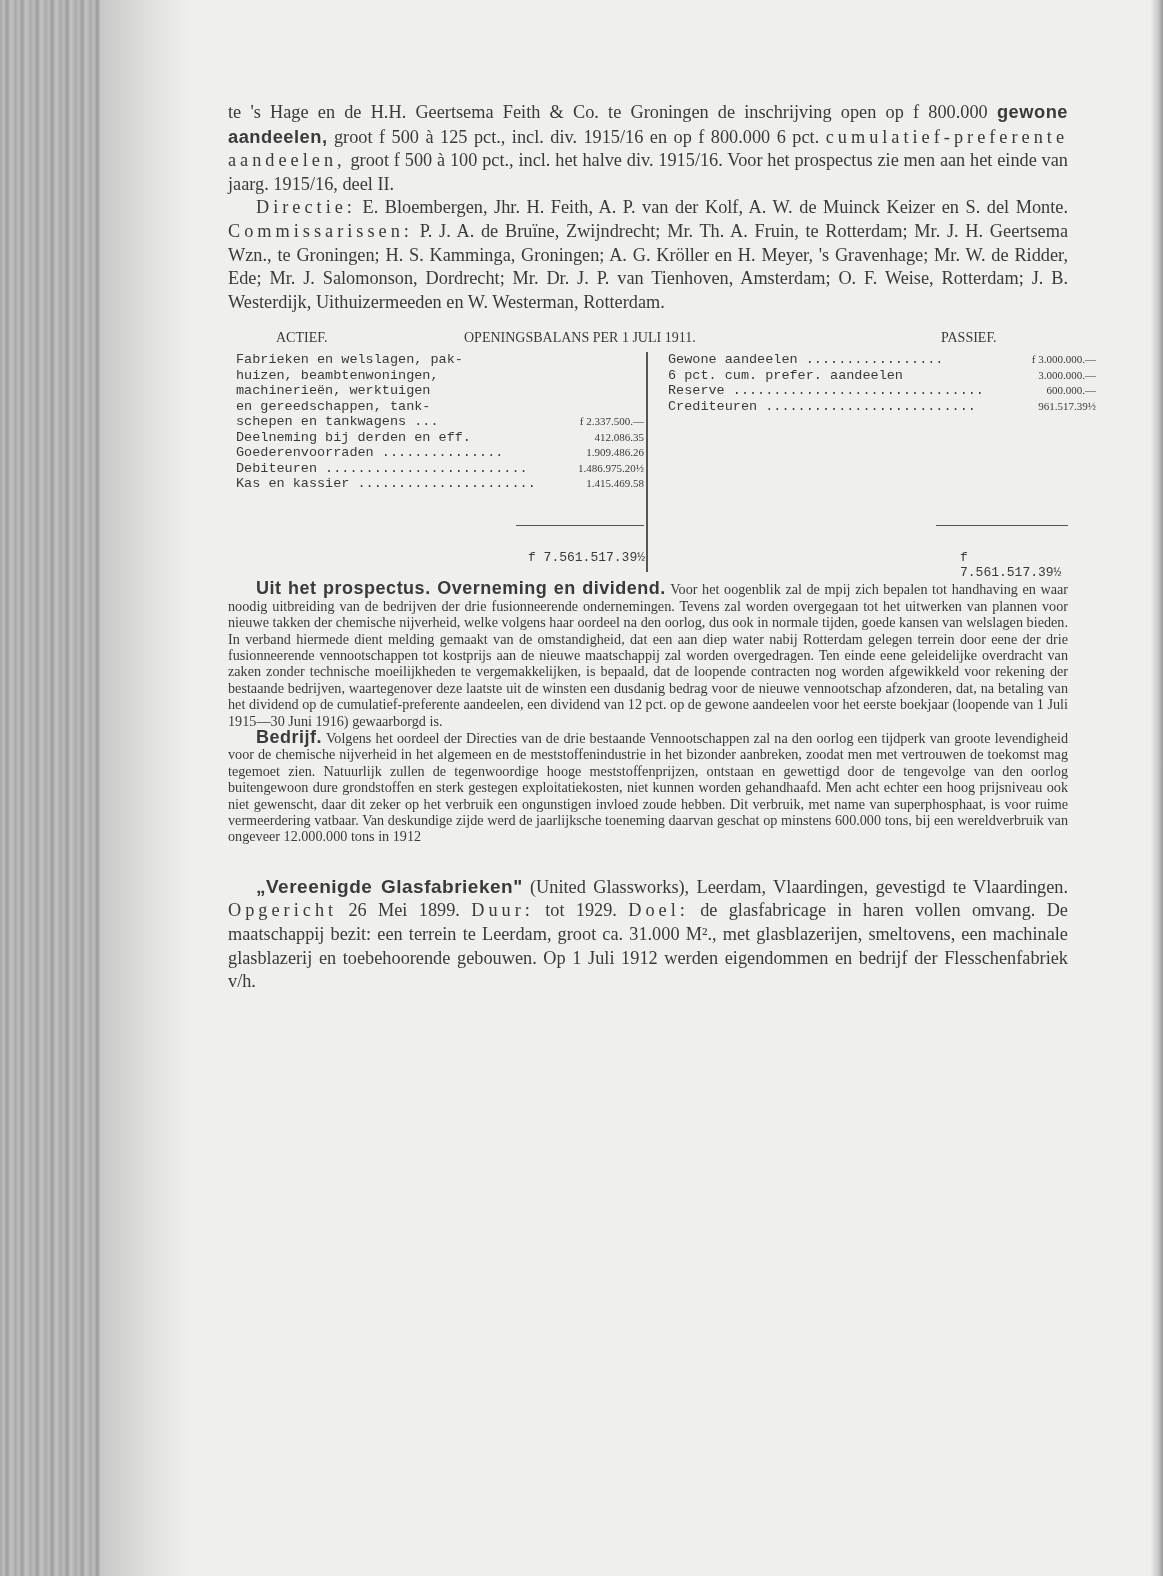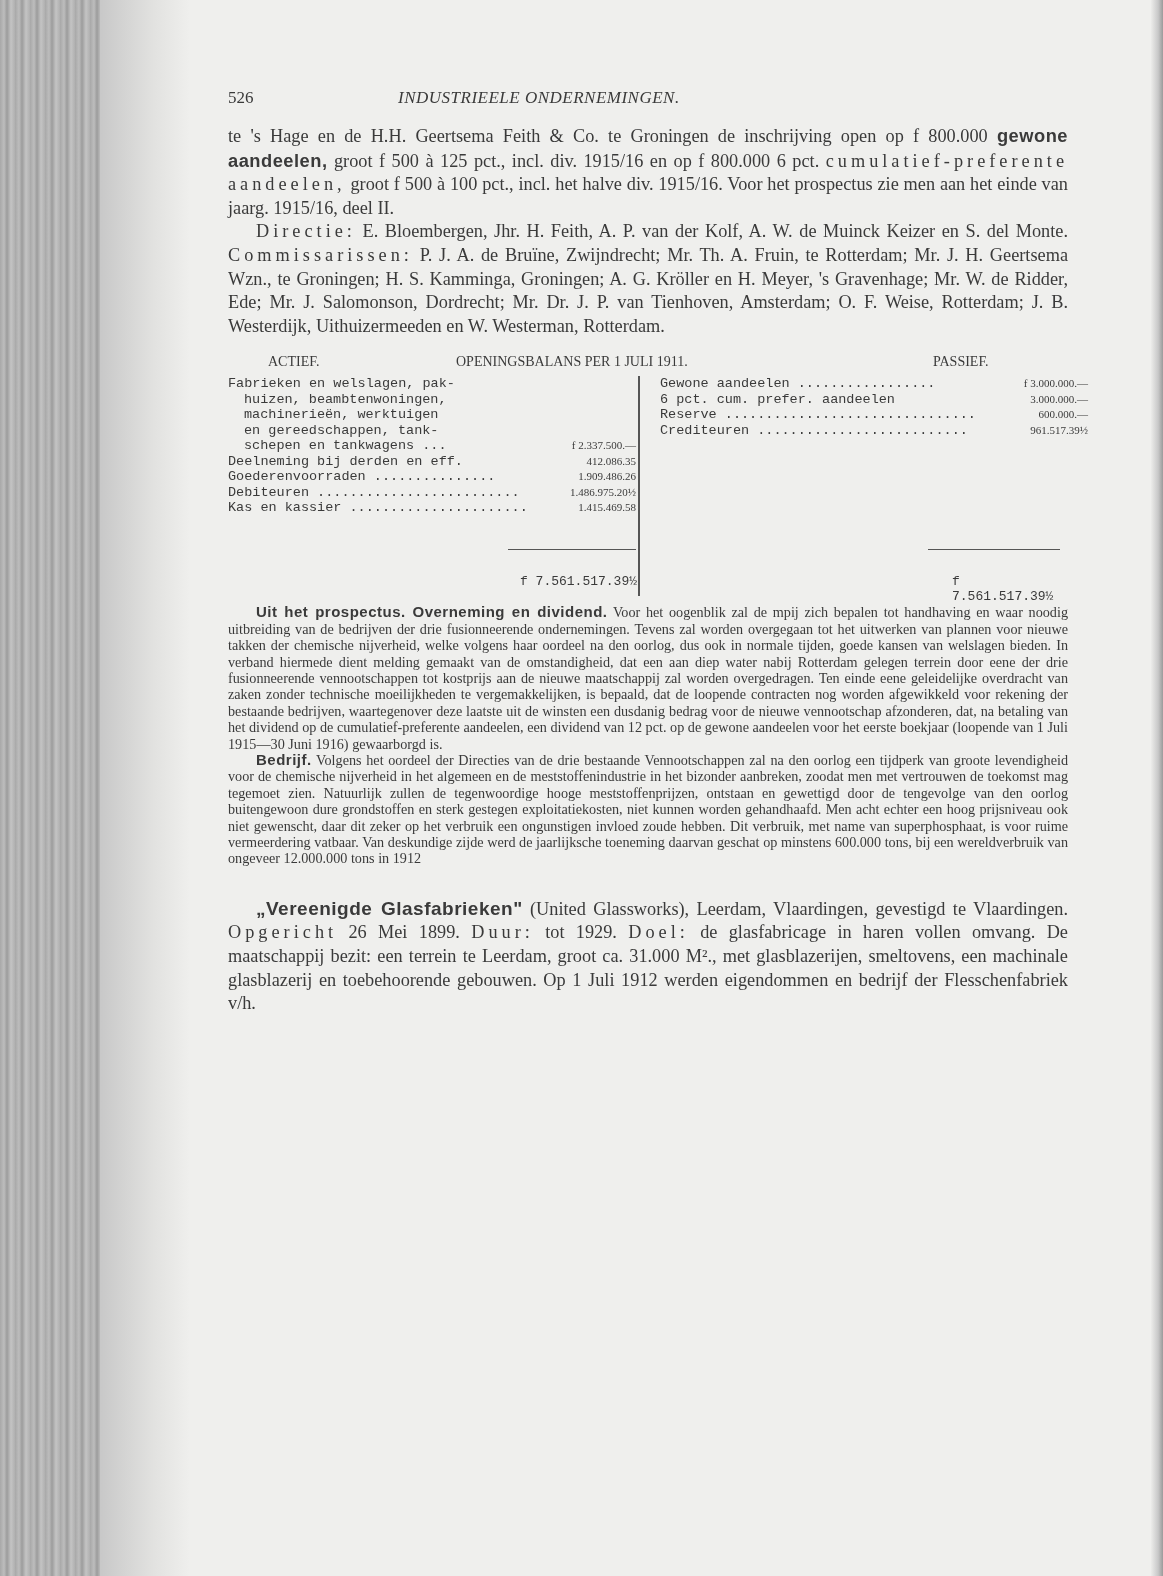--- a/index.html
+++ b/index.html
@@ -24,47 +24,43 @@
     .page { position: absolute; left: 228px; top: 88px; width: 840px; }
     .runhead { position: relative; height: 24px; font-size: 17px; }
     .runhead .pno { position: absolute; left: 0; top: 0; }
     .runhead .title { position: absolute; left: 170px; top: 0; font-style: italic; letter-spacing: 0.5px; }
     .para { font-size: 18.3px; line-height: 23.6px; text-align: justify; margin: 0; }
     .p1 { margin-top: 12px; }
     .sp { letter-spacing: 4px; }
     .bold-sans { font-family: "Liberation Sans", "DejaVu Sans", sans-serif; font-weight: bold; letter-spacing: 0.5px; }
     .indent { text-indent: 28px; }
     .small { font-size: 14.2px; line-height: 16.4px; text-align: justify; margin: 0; }
-    .small .bold-sans { font-size: 15px; }
-    .balance { position: relative; margin-top: 16px; height: 250px; font-size: 13.5px; font-family: "Liberation Mono", "DejaVu Sans Mono", monospace; }
+    .small .bold-sans { font-size: 18px; }
+    .balance { position: relative; margin-top: 16px; height: 250px; font-size: 13.5px; font-family: "Liberation Mono", "DejaVu Sans Mono", monospace; margin-left: 8px; }
     .bal-head { position: absolute; top: 0; left: 0; width: 840px; font-family: "Liberation Serif", serif; font-size: 14px; }
     .bal-head span { position: absolute; top: 0; }
     .col-left { position: absolute; left: 0; top: 22px; width: 408px; }
     .col-right { position: absolute; left: 432px; top: 22px; width: 428px; }
     .vline { position: absolute; left: 410px; top: 22px; width: 1.5px; height: 220px; background: #555; }
     .row { position: relative; height: 15.5px; line-height: 15.5px; white-space: nowrap; }
     .row .lbl { position: absolute; left: 0; }
-    .row .lbl.ind { left: 16px; }
+    .row .lbl.ind { left: 0; }
     .row .amt { position: absolute; right: 0; font-family: "Liberation Serif", serif; font-size: 11px; }
     .rule { position: absolute; height: 1px; background: #555; }
     .total { position: absolute; font-family: Liberation Mono, monospace; font-size: 13px; }
     .gap { height: 30px; }
   </style>
 </head>
 <body>
 
 <div class="spine"></div>
 <div class="spine-fade"></div>
 <div class="right-edge"></div>
 
 <div class="page">
-  <div class="runhead">
-    <span class="pno">526</span>
-    <span class="title">INDUSTRIEELE ONDERNEMINGEN.</span>
-  </div>
 
   <p class="para p1"><span>te 's Hage en de H.H. Geertsema Feith &amp; Co. te Groningen de inschrijving open op f 800.000 </span><span class="bold-sans">gewone aandeelen,</span><span> groot f 500 à 125 pct., incl. div. 1915/16 en op f 800.000 6 pct. </span><span class="sp">cumulatief-preferente aandeelen,</span><span> groot f 500 à 100 pct., incl. het halve div. 1915/16. Voor het prospectus zie men aan het einde van jaarg. 1915/16, deel II.</span></p>
 
   <p class="para indent"><span class="sp">Directie:</span><span> E. Bloembergen, Jhr. H. Feith, A. P. van der Kolf, A. W. de Muinck Keizer en S. del Monte. </span><span class="sp">Commissarissen:</span><span> P. J. A. de Bruïne, Zwijndrecht; Mr. Th. A. Fruin, te Rotterdam; Mr. J. H. Geertsema Wzn., te Groningen; H. S. Kamminga, Groningen; A. G. Kröller en H. Meyer, 's Gravenhage; Mr. W. de Ridder, Ede; Mr. J. Salomonson, Dordrecht; Mr. Dr. J. P. van Tienhoven, Amsterdam; O. F. Weise, Rotterdam; J. B. Westerdijk, Uithuizermeeden en W. Westerman, Rotterdam.</span></p>
 
   <div class="balance">
     <div class="bal-head">
       <span style="left:40px">ACTIEF.</span>
       <span style="left:228px">OPENINGSBALANS PER 1 JULI 1911.</span>
       <span style="left:705px">PASSIEF.</span>

